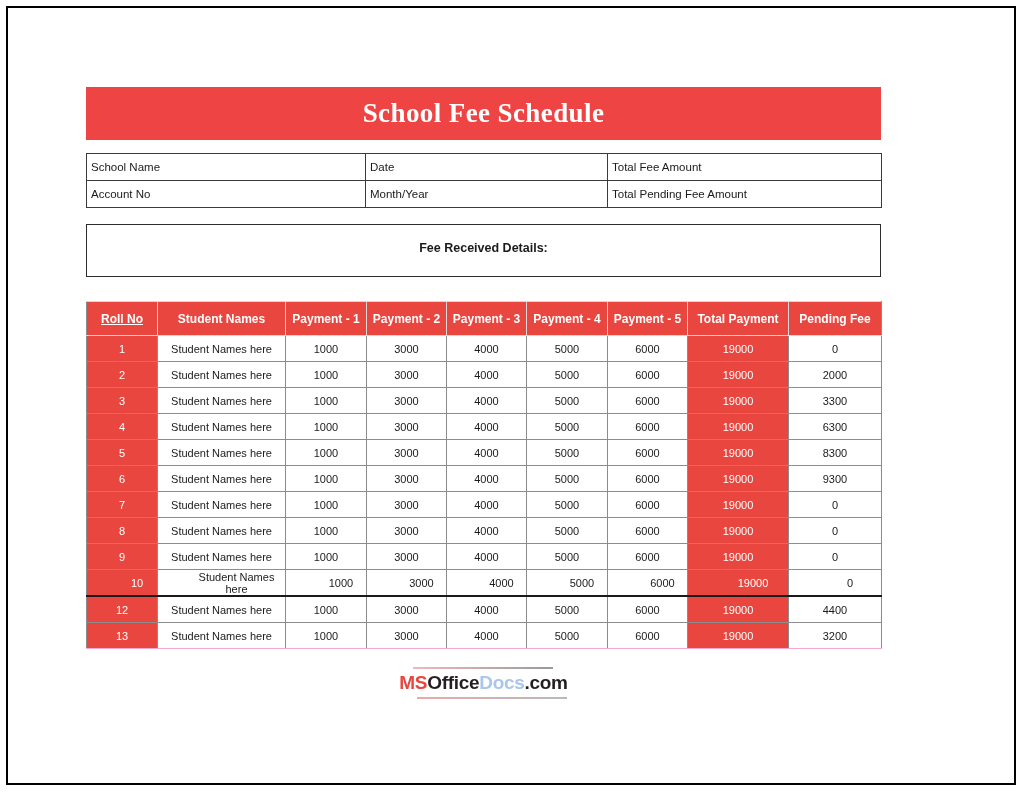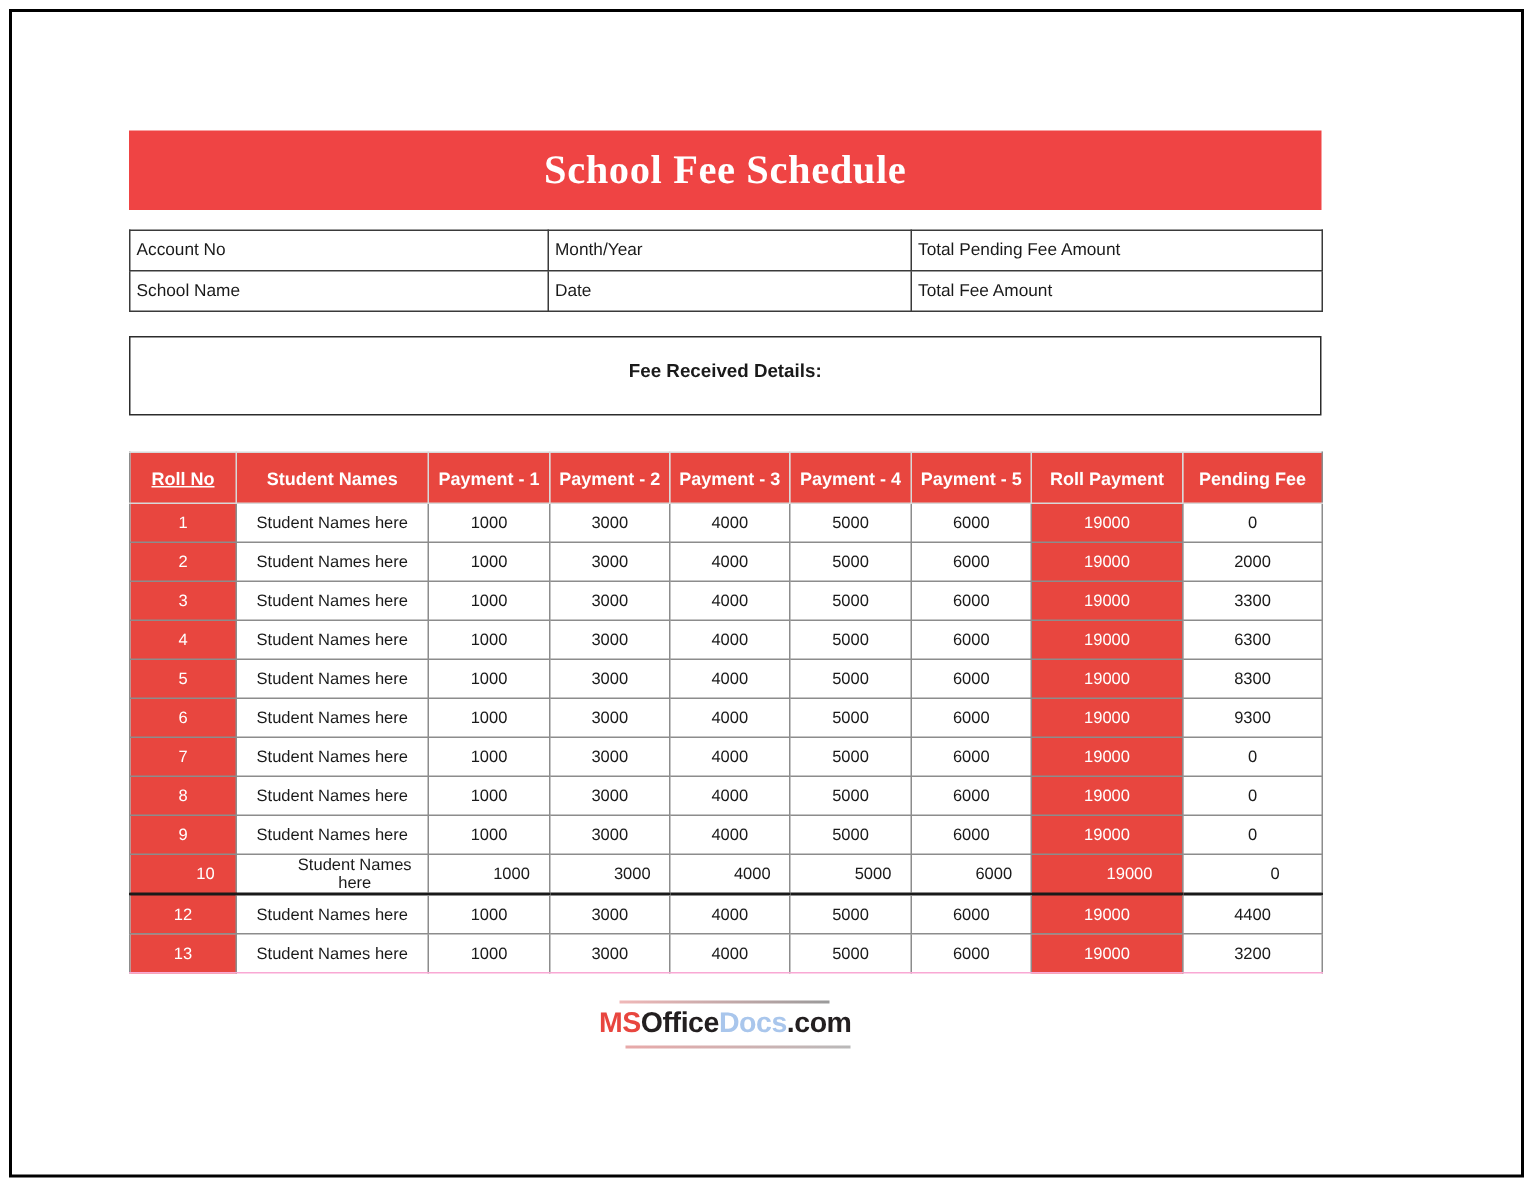--- a/index.html
+++ b/index.html
@@ -200,28 +200,28 @@
     </div>
 
     <table class="info-table">
       <colgroup>
         <col class="col-info-1">
           <col class="col-info-2">
           <col class="col-info-3">
       </colgroup>
       <tbody>
         <tr>
+          <td>School Name</td>
+          <td>Date</td>
+          <td>Total Fee Amount</td>
+        </tr>
+        <tr>
           <td>Account No</td>
           <td>Month/Year</td>
           <td>Total Pending Fee Amount</td>
-        </tr>
-        <tr>
-          <td>School Name</td>
-          <td>Date</td>
-          <td>Total Fee Amount</td>
         </tr>
       </tbody>
     </table>
 
     <div class="fee-details-box">
       <span class="fee-details-label">Fee Received Details:</span>
     </div>
 
     <table class="fee-table">
       <colgroup>
@@ -237,21 +237,21 @@
       </colgroup>
       <thead>
         <tr>
           <th>Roll No</th>
           <th>Student Names</th>
           <th>Payment - 1</th>
           <th>Payment - 2</th>
           <th>Payment - 3</th>
           <th>Payment - 4</th>
           <th>Payment - 5</th>
-          <th>Roll Payment</th>
+          <th>Total Payment</th>
           <th>Pending Fee</th>
         </tr>
       </thead>
       <tbody id="fee-table-body">
           <tr>
             <td class="cell-roll">1</td>
             <td class="cell-name">Student Names here</td>
             <td>1000</td>
             <td>3000</td>
             <td>4000</td>

